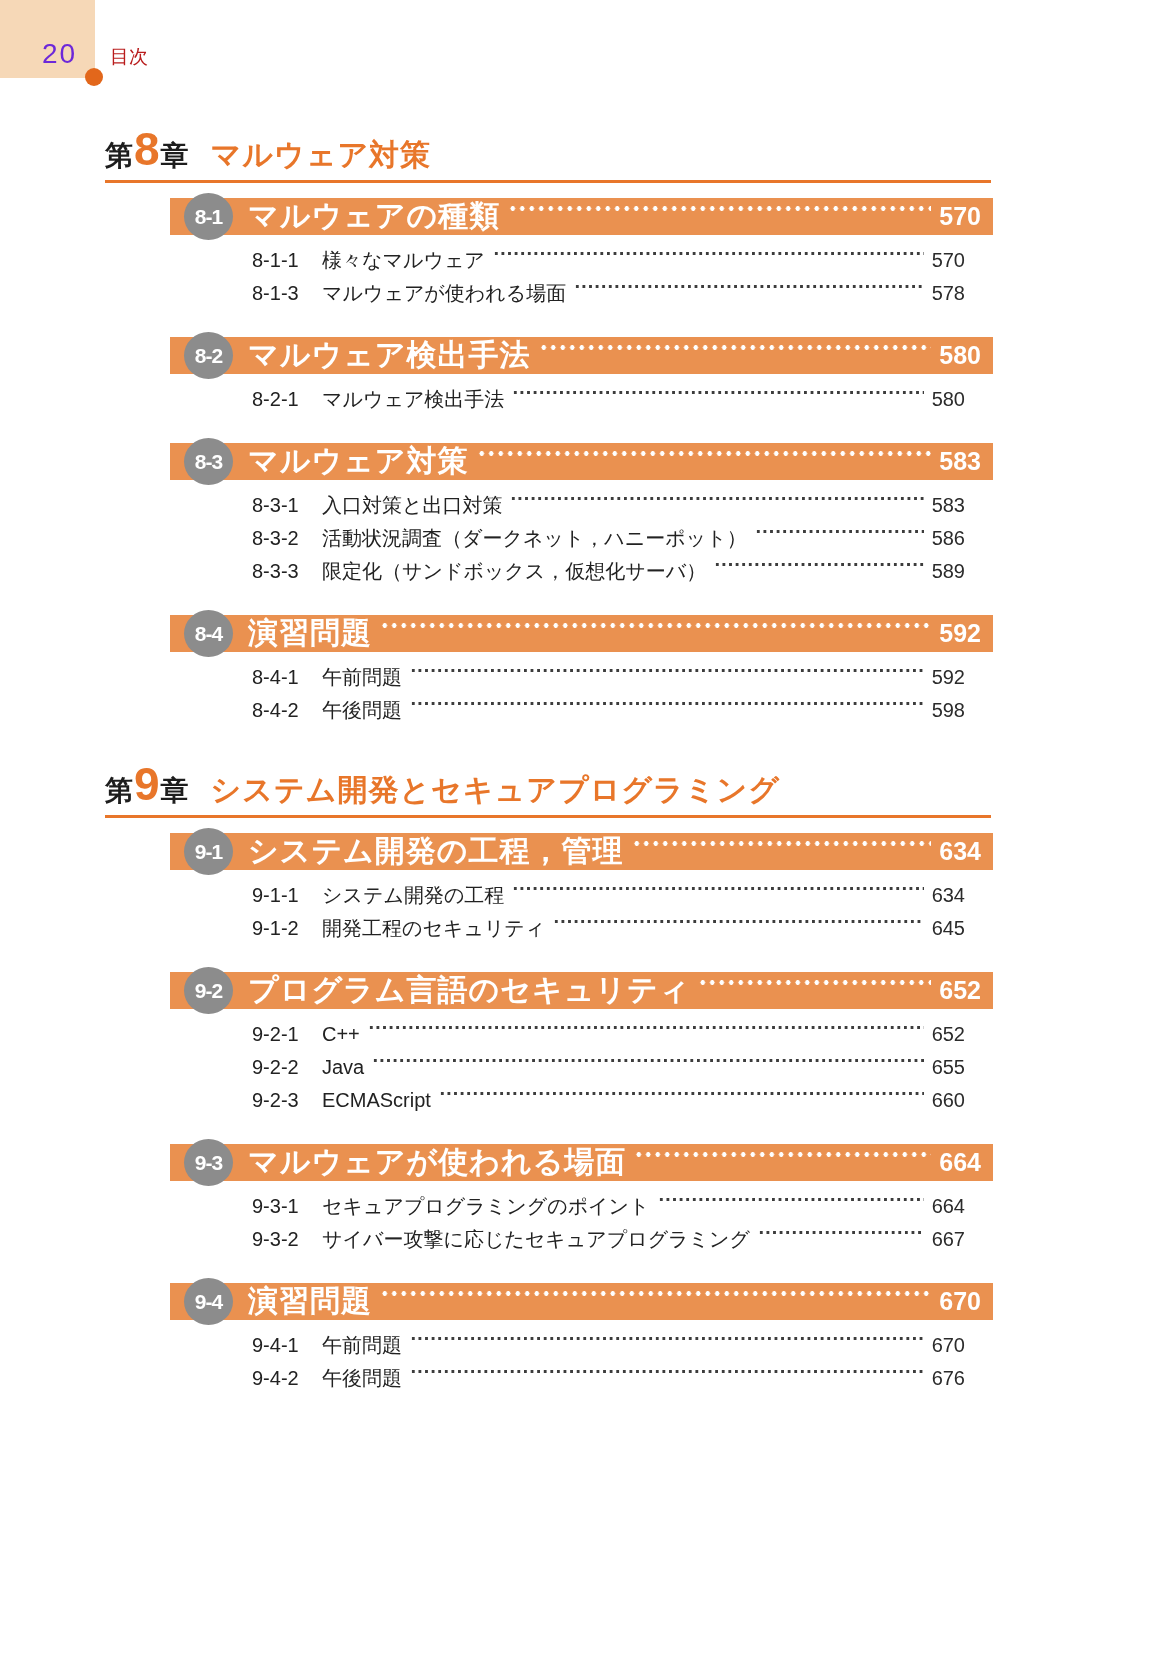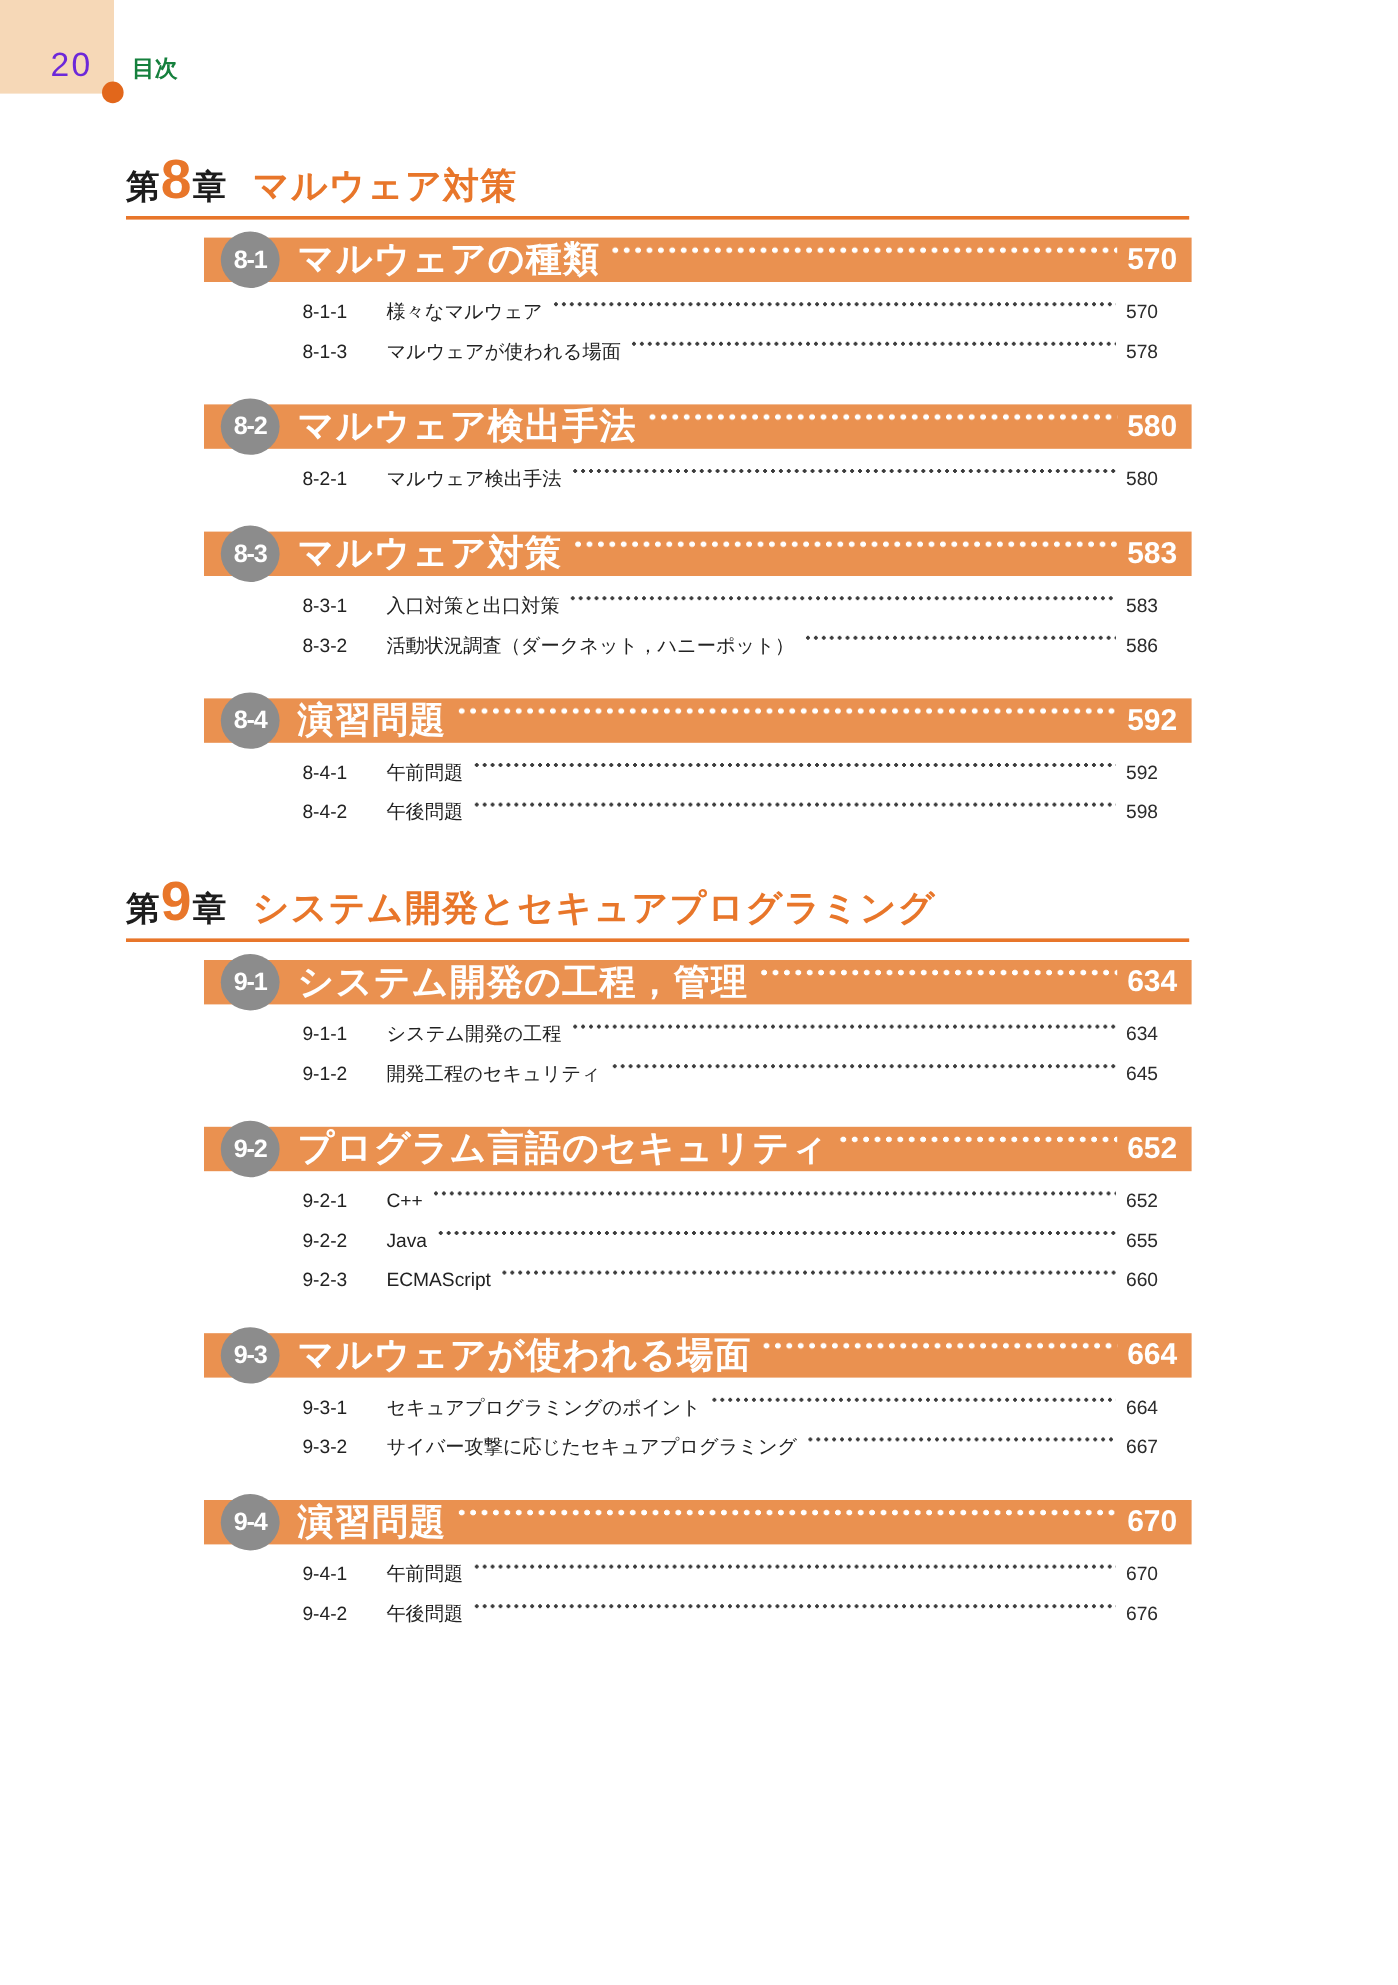--- a/index.html
+++ b/index.html
@@ -3,21 +3,21 @@
 <meta charset="utf-8">
 <style>
   * { margin:0; padding:0; box-sizing:border-box; }
   html,body { width:1165px; background:#ffffff; font-family:"Liberation Sans","DejaVu Sans",sans-serif; }
   body { height:1654px; position:relative; overflow:hidden; }
 
   
   .corner-block { position:absolute; top:0; left:0; width:95px; height:78px; background:#F6D8B7; }
   .corner-dot   { position:absolute; left:85px; top:68px; width:18px; height:18px; border-radius:50%; background:#E2671B; }
   .page-num     { position:absolute; top:38px; left:42px; font-size:28px; color:#6d28d9; letter-spacing:2px; }
-  .header-label { position:absolute; top:44px; left:110px; font-size:19px; font-weight:bold; color:#15803d; }
+  .header-label { position:absolute; top:44px; left:110px; font-size:19px; font-weight:normal; color:#b91c1c; }
 
   
   .content { position:absolute; top:126px; left:0; width:1165px; }
 
   .chapter { margin-bottom:0; }
   .chapter + .chapter { margin-top:34px; }
 
   .chapter-head { margin-left:105px; width:886px; border-bottom:3px solid #E8762A;
                   padding-bottom:4px; display:flex; align-items:baseline; }
   .ch-prefix, .ch-suffix { font-size:28px; font-weight:bold; color:#1d1d1d; }
@@ -27,21 +27,21 @@
   .bar { position:relative; margin-left:170px; width:823px; height:37px; background:#EA9150;
          display:flex; align-items:center; padding-left:78px; margin-top:15px; margin-bottom:9px; }
   .bar.gap { margin-top:27px; }
   .badge { position:absolute; left:14px; top:-5px; width:49px; height:47px; border-radius:50%;
            background:#8C8C8C; display:flex; align-items:center; justify-content:center; }
   .badge span { color:#ffffff; font-size:21px; font-weight:bold; letter-spacing:-1px; }
   .bar-title { color:#ffffff; font-size:30px; font-weight:bold; white-space:nowrap; letter-spacing:1px; }
   .bar-page  { color:#ffffff; font-size:25px; font-weight:bold; padding-right:12px; }
 
   .row { margin-left:252px; width:713px; height:33px; display:flex; align-items:center;
-         font-size:16px; color:#222222; }
+         font-size:20px; color:#222222; }
   .row-id    { width:70px; flex:none; }
   .row-title { white-space:nowrap; }
   .row-page  { color:#2b2b2b; }
 
   
   .leader { flex:1; align-self:stretch; margin:0 8px; }
   .leader-bar { background-image:radial-gradient(circle, #ffffff 2.2px, rgba(255,255,255,0) 2.6px);
                 background-size:9.5px 37px; background-repeat:repeat-x; background-position:left calc(100% - 8px); }
   .leader-row { background-image:radial-gradient(circle, #3c3c3c 1.4px, rgba(0,0,0,0) 1.7px);
                 background-size:6.6px 33px; background-repeat:repeat-x; background-position:left calc(100% - 7px); }
@@ -113,20 +113,26 @@
       <span class="row-title">入口対策と出口対策</span>
       <span class="leader leader-row"></span>
       <span class="row-page">583</span>
     </div>
     <div class="row">
       <span class="row-id">8-3-2</span>
       <span class="row-title">活動状況調査（ダークネット，ハニーポット）</span>
       <span class="leader leader-row"></span>
       <span class="row-page">586</span>
     </div>
+    <div class="row">
+      <span class="row-id">8-3-3</span>
+      <span class="row-title">限定化（サンドボックス，仮想化サーバ）</span>
+      <span class="leader leader-row"></span>
+      <span class="row-page">589</span>
+    </div>
 
     <div class="bar gap">
       <span class="badge">
           <span>8-4</span>
         </span>
       <span class="bar-title">演習問題</span>
       <span class="leader leader-bar"></span>
       <span class="bar-page">592</span>
     </div>
     <div class="row">

